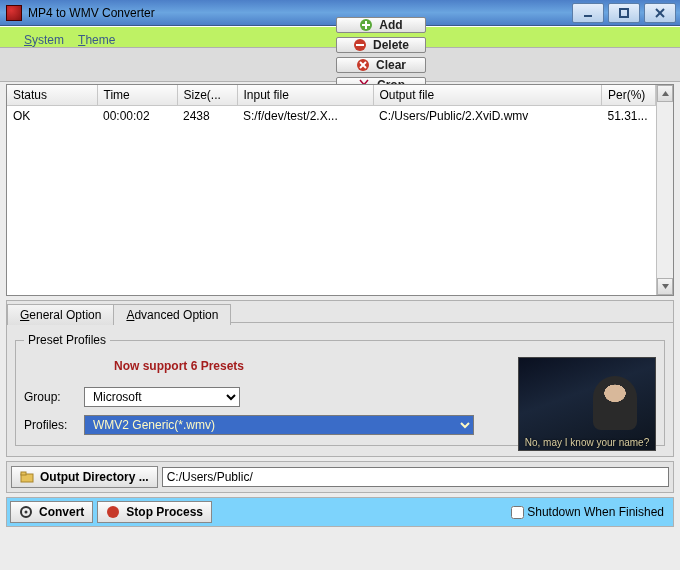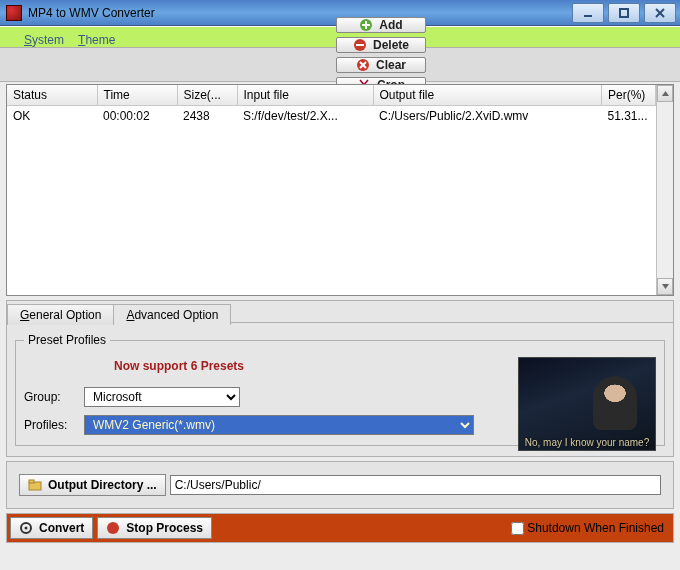--- a/index.html
+++ b/index.html
@@ -171,36 +171,36 @@
   .thumb .sub {
     position:absolute; left:0; right:0; bottom:2px;
     text-align:center; font-size:10px; color:#d8cda0;
     text-shadow:0 0 2px #000;
   }
   .out-row {
     display:flex; align-items:center; gap:0;
     margin: 4px 6px;
     border:1px solid #b0b0b0;
     background:#e4e4e4;
-    padding:12px;
+    padding:4px;
   }
   .out-btn {
     height:22px;
     background: linear-gradient(to bottom, #fdfdfd, #e0e0e0);
     border:1px solid #888;
     padding: 0 8px;
     display:flex; align-items:center; gap:6px;
     cursor:pointer;
     font-weight:bold;
   }
   .bottom-row {
     display:flex; align-items:center; justify-content:space-between;
     margin: 2px 6px 6px 6px;
     border:1px solid #b0b0b0;
-    background:#c2410c;
+    background:#7dd3fc;
     padding:3px;
   }
   .bot-left { display:flex; gap:4px; }
   .chk { display:flex; align-items:center; gap:0; margin-right:6px; }
   input[type=checkbox] { width:13px; height:13px; }
   .sel-hi { background:#3a6cc8; color:#fef9c3; }
 </style>
 </head>
 <body>
 

